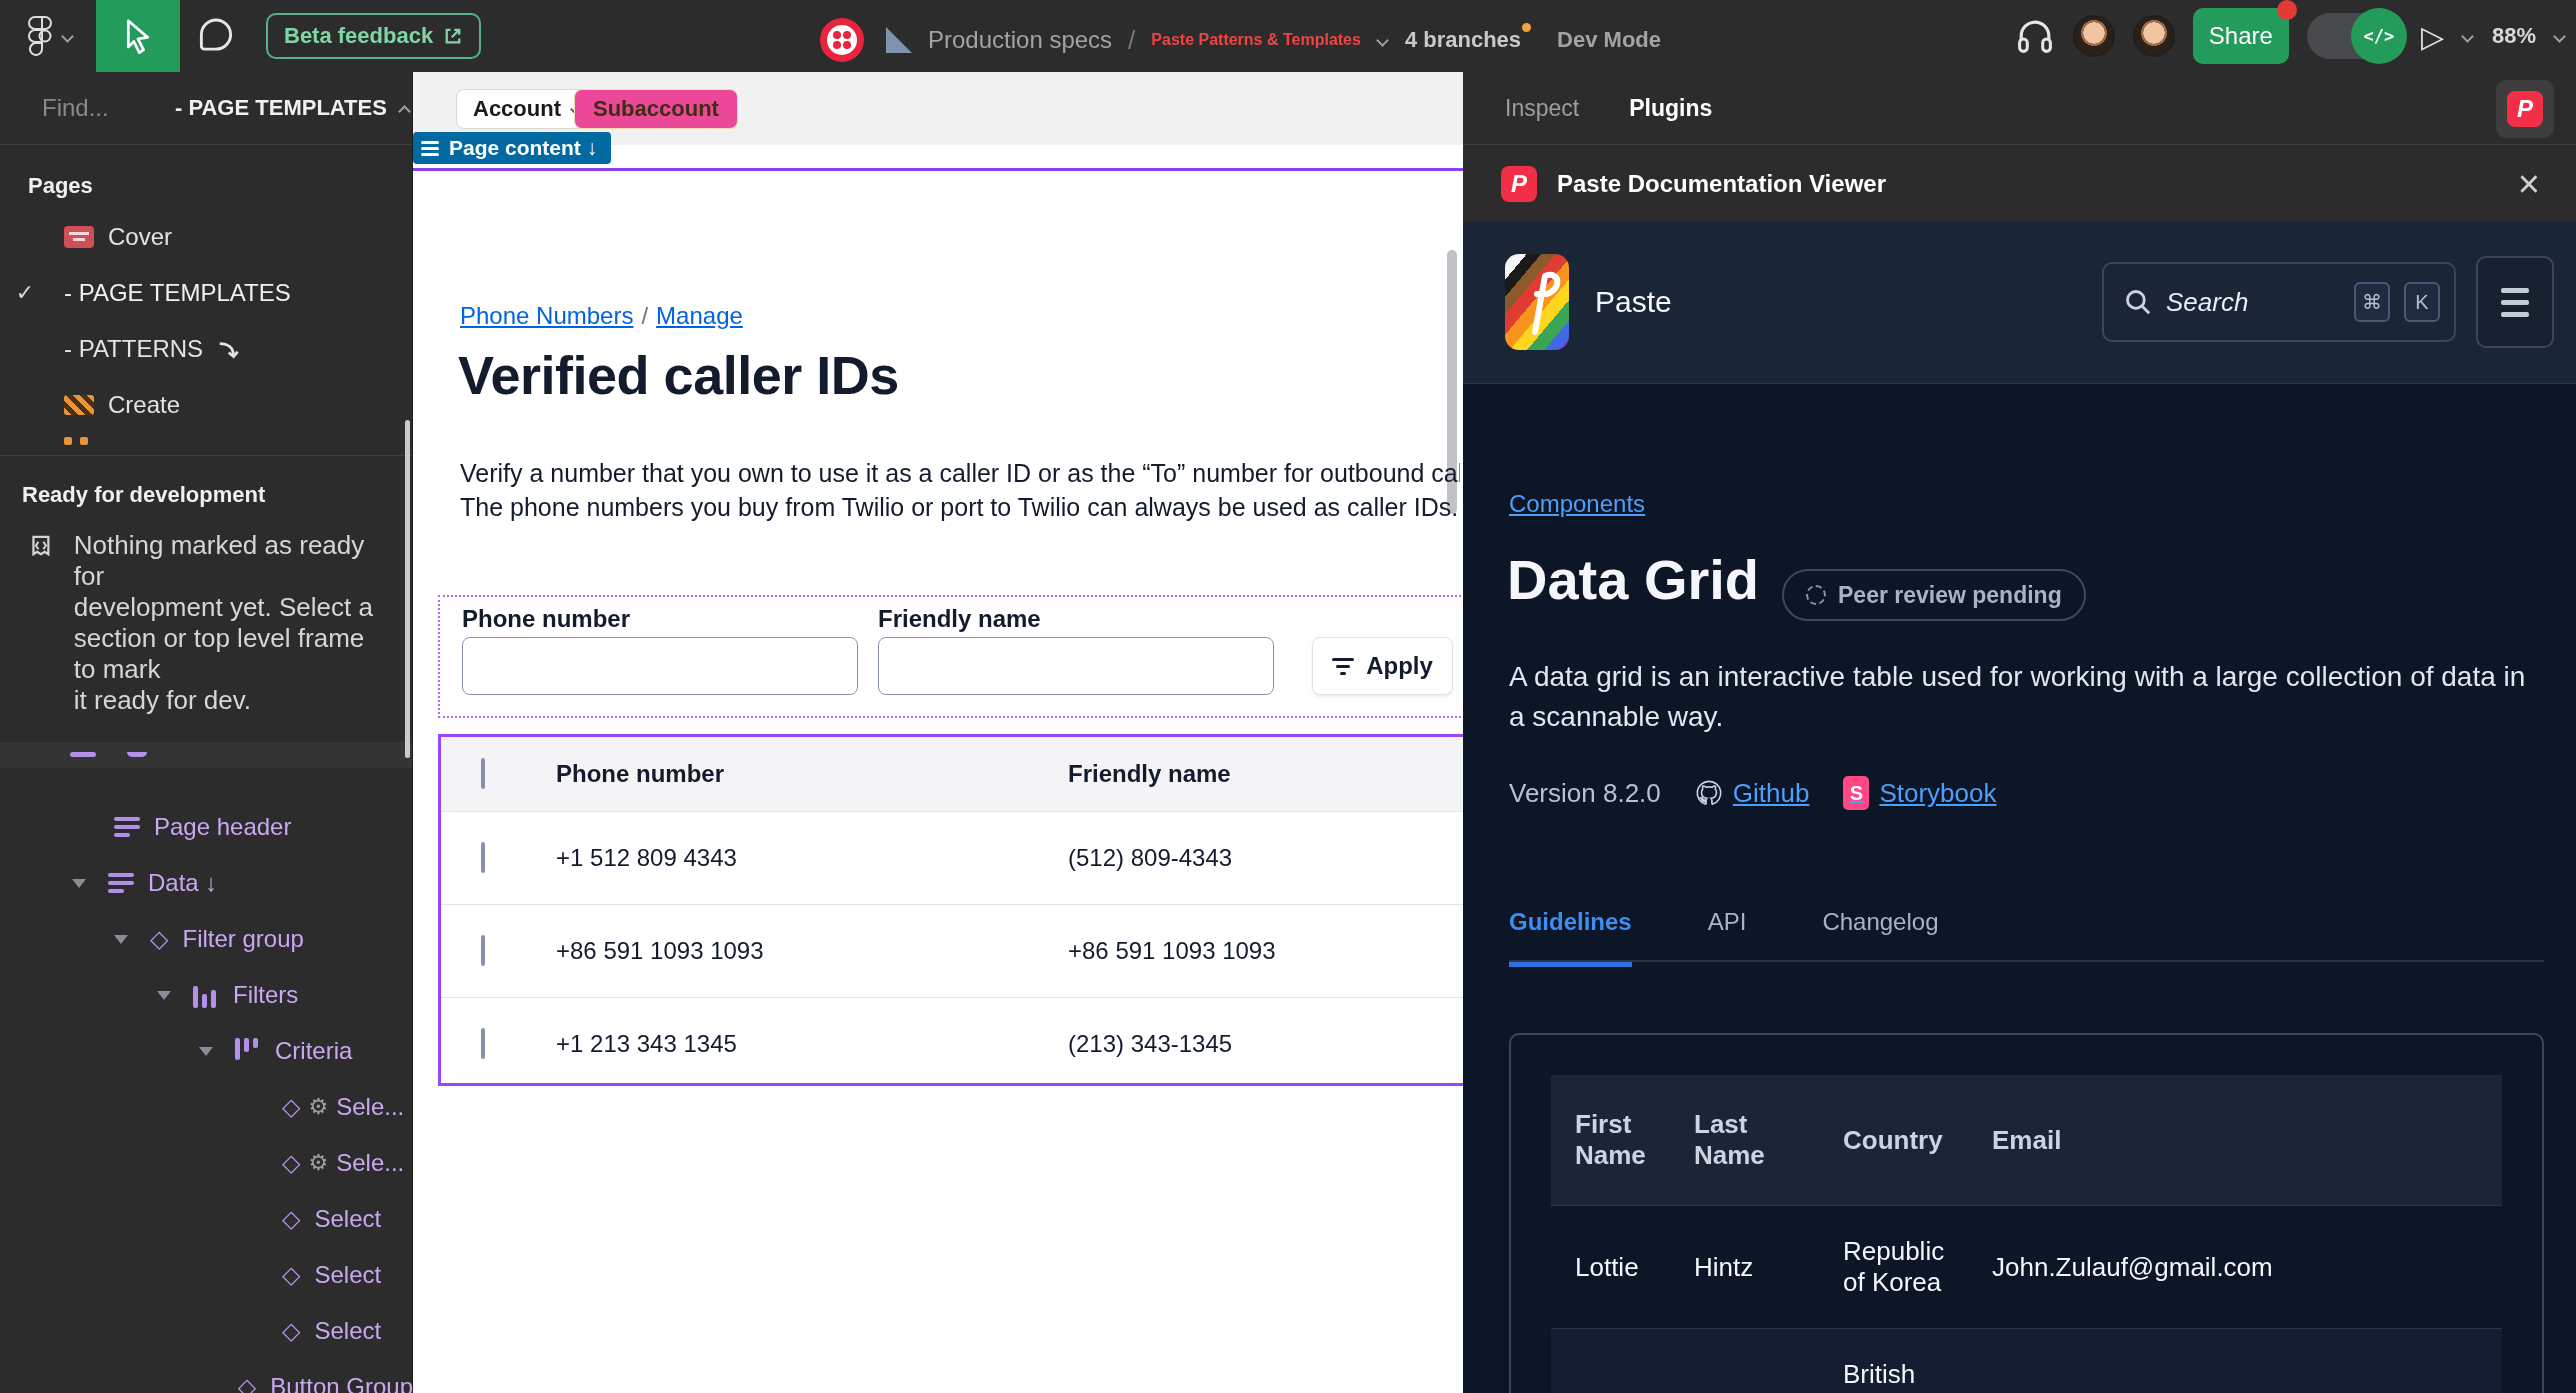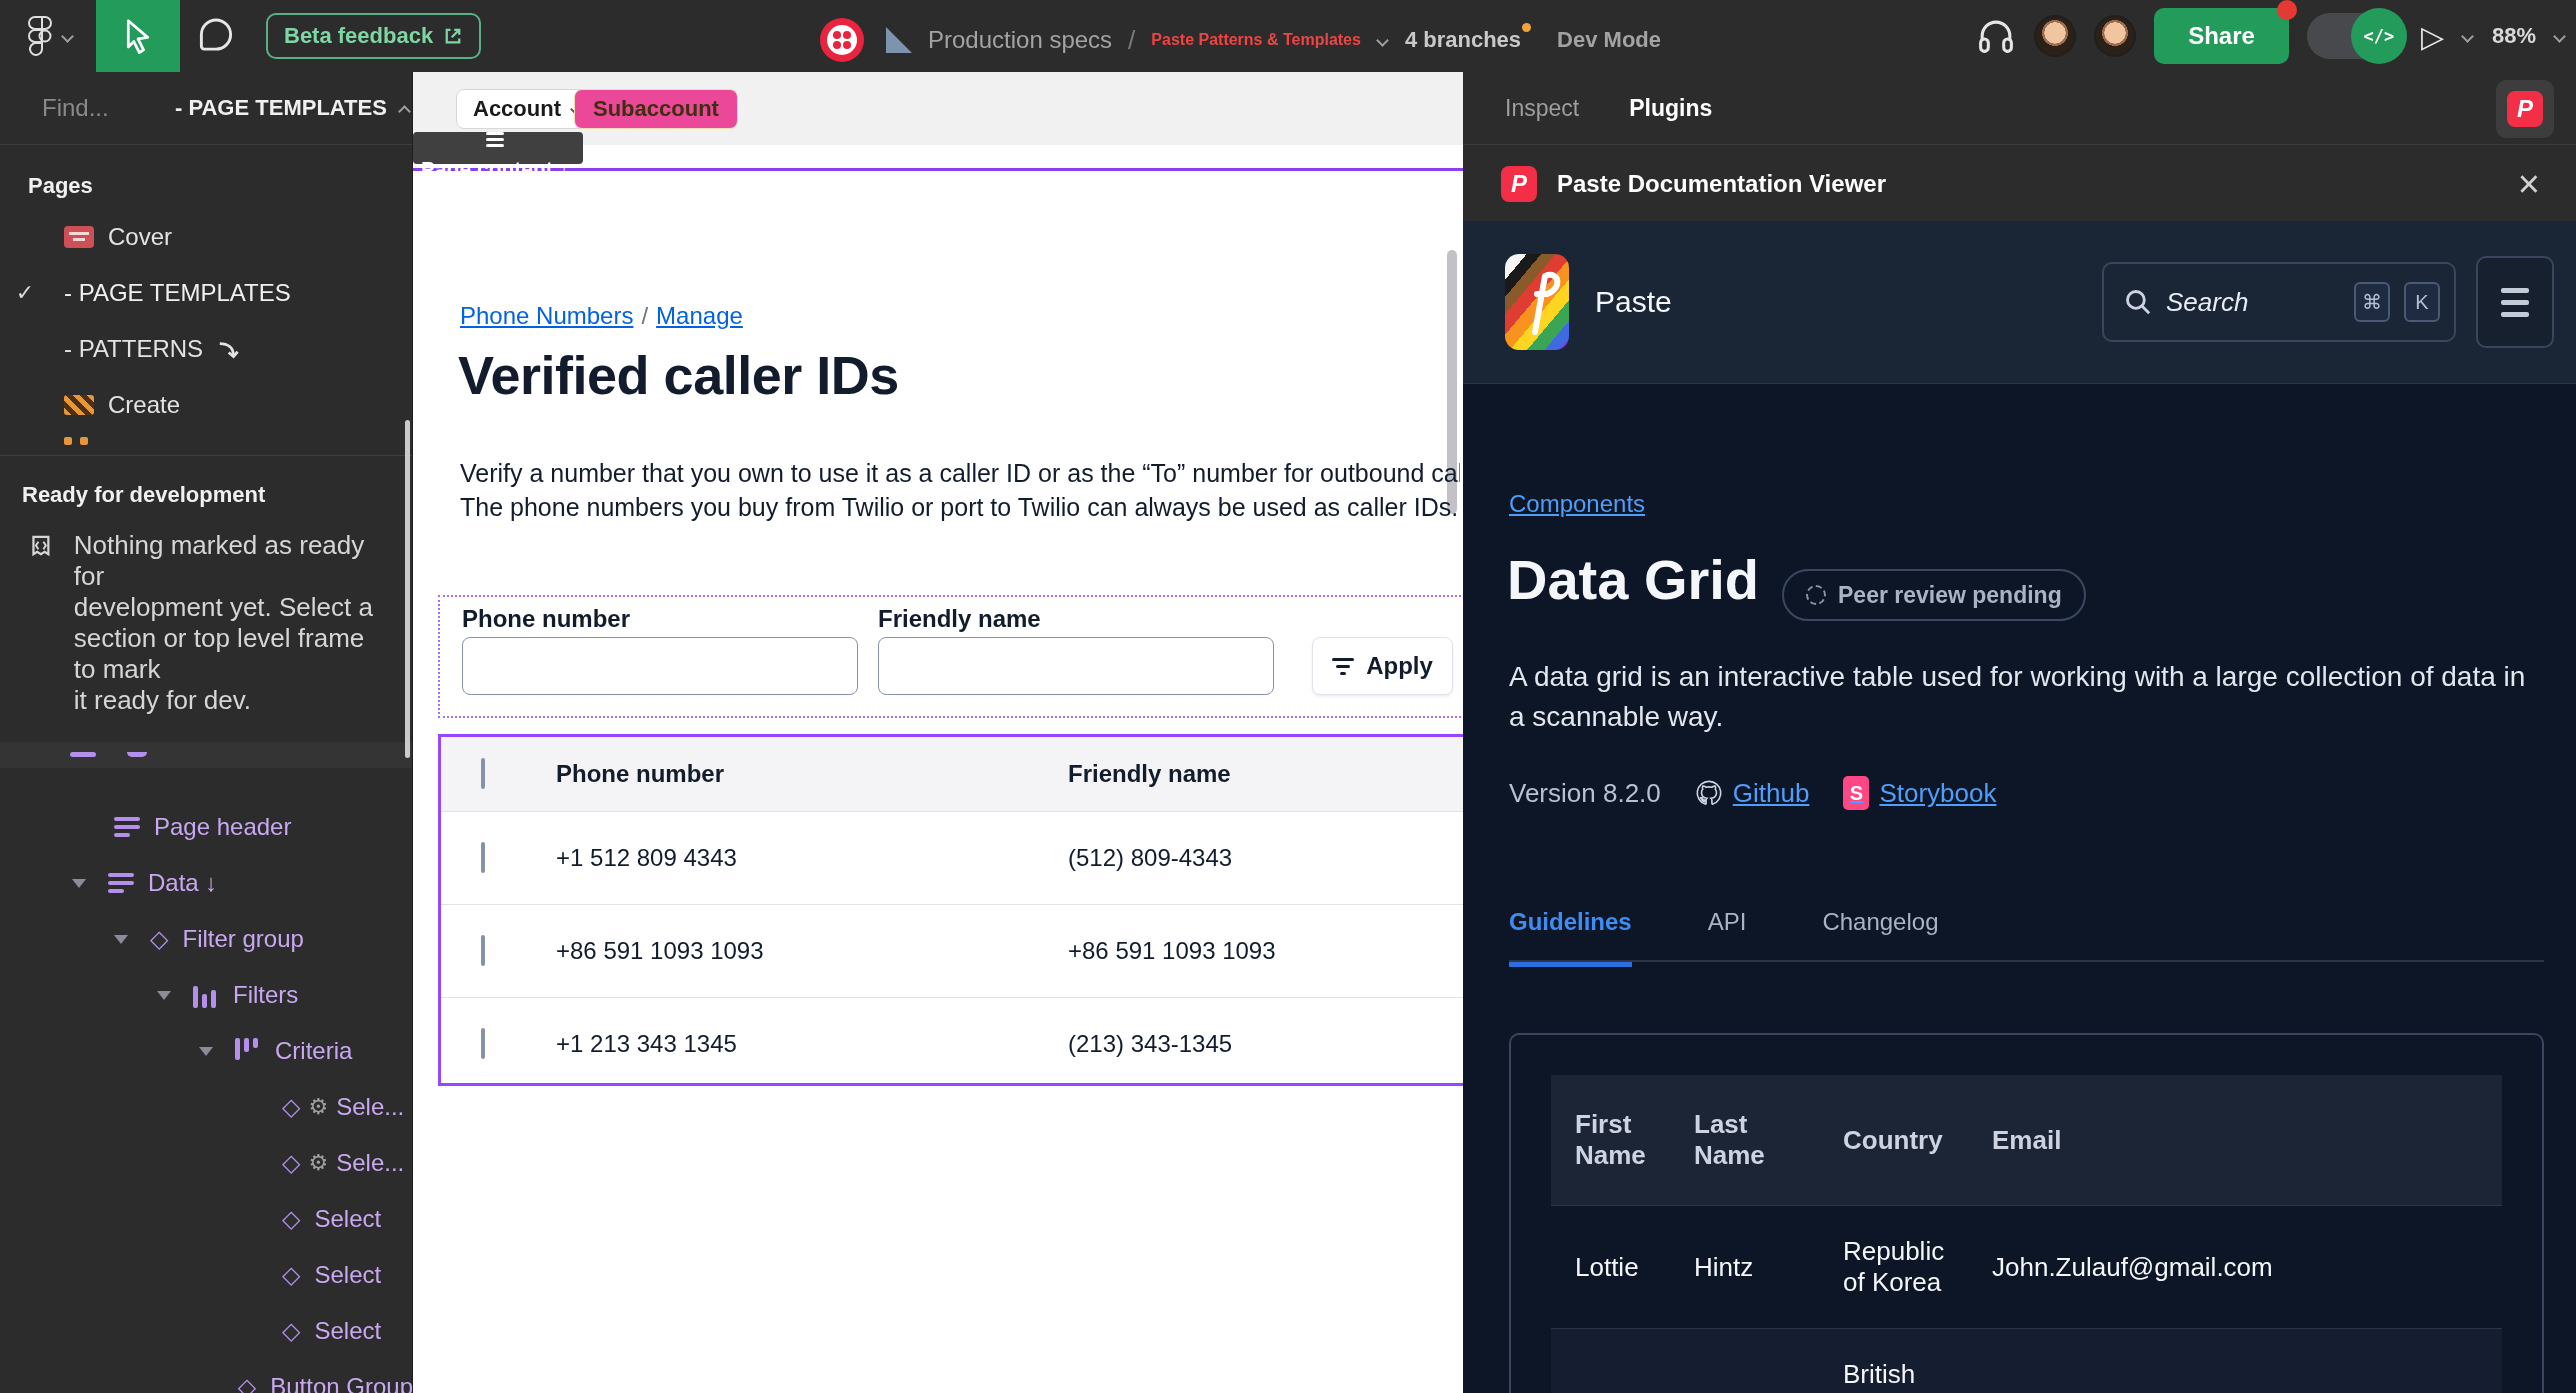--- a/index.html
+++ b/index.html
@@ -24,21 +24,21 @@
   .twilio-logo i:nth-child(3){ left:13px; top:23px; } .twilio-logo i:nth-child(4){ left:23px; top:23px; }
   .draft-icon { width:0; height:0; border-left:26px solid #7e93ad; border-top:26px solid transparent; margin-left:6px; }
   .tb-dim { color:#a3a3a3; font-size:24px; }
   .tb-file { color:#ef4444; font-size:16px; font-weight:600; }
   .tb-slash { color:#7a7a7a; font-size:26px; }
   .branches { color:#c9c9c9; font-size:22px; font-weight:600; position:relative; padding-right:10px; }
   .branches::after { content:""; position:absolute; right:0; top:-4px; width:9px; height:9px; border-radius:50%; background:#f2a33c; }
   .devmode-lbl { color:#a3a3a3; font-size:22px; font-weight:600; margin-left:10px; }
   .tb-right { position:absolute; right:10px; top:0; height:72px; display:flex; align-items:center; gap:18px; }
   .avatar { width:42px; height:42px; border-radius:50%; background:radial-gradient(circle at 50% 42%, #f0c5a0 0 36%, #9c6b4e 37% 44%, #2b2118 45% 100%); border:2px solid #1f1f1f; }
-  .share-btn { position:relative; background:#239b5b; color:#fff; font-size:24px; font-weight:700; border:none; border-radius:10px; padding:14px 34px; cursor:pointer; }
+  .share-btn { position:relative; background:#239b5b; color:#fff; font-size:24px; font-weight:400; border:none; border-radius:10px; padding:14px 16px; cursor:pointer; }
   .share-dot { position:absolute; right:-8px; top:-8px; width:20px; height:20px; border-radius:50%; background:#e53935; }
   .dev-toggle { width:96px; height:46px; border-radius:26px; background:#47494d; position:relative; cursor:pointer; }
   .dev-knob { position:absolute; right:-4px; top:-5px; width:56px; height:56px; border-radius:50%; background:#239b5b; display:flex; align-items:center; justify-content:center; color:#fff; font-size:17px; font-weight:700; font-family:"DejaVu Sans Mono", monospace; }
   .zoom-lbl { color:#d9d9d9; font-size:22px; font-weight:600; }
 
   
   .sidebar { position:absolute; left:0; top:72px; width:413px; height:1322px; background:#2c2c2c; border-right:1px solid #1d1d1d; z-index:20; }
   .sb-top { height:73px; border-bottom:1px solid #3d3d3d; display:flex; align-items:center; padding:0 14px 0 28px; gap:14px; }
   .sb-find { background:transparent; border:none; outline:none; color:#d9d9d9; font-size:24px; width:119px; font-family:"Liberation Sans",sans-serif; }
   .sb-find::placeholder { color:#8a8a8a; }
@@ -72,21 +72,21 @@
   .gear { color:#a0a0a0; font-size:22px; margin-left:8px; }
   .layer-lbl { margin-left:14px; white-space:nowrap; }
   .sb-scroll { position:absolute; right:2px; top:348px; width:5px; height:338px; background:#e6e6e6; border-radius:3px; opacity:.85; }
 
   
   .canvas { position:absolute; left:413px; top:72px; width:1050px; height:1322px; background:#ffffff; overflow:hidden; z-index:10; }
   .canvas-topbar { position:absolute; left:0; top:0; width:1050px; height:73px; background:#f1f1f1; }
   .acct-btn { position:absolute; left:43px; top:17px; height:40px; background:#fff; border:1px solid #d8d8d8; border-radius:8px; display:flex; align-items:center; gap:10px; padding:0 16px; font-size:22px; font-weight:600; color:#1a1a1a; cursor:pointer; }
   .acct-btn .chev::before { border-color:#555; }
   .subacct-btn { position:absolute; left:161px; top:17px; height:40px; background:#ec4899; border:1px solid #f0dcb4; border-radius:8px; display:flex; align-items:center; padding:0 18px; font-size:22px; font-weight:600; color:#3f2e10; cursor:pointer; }
-  .section-pill { position:absolute; left:0; top:60px; height:32px; background:#404040; border-radius:4px; display:flex; align-items:center; gap:10px; padding:0 14px 0 8px; color:#fff; font-size:21px; font-weight:600; z-index:4;flex-direction:column; }
+  .section-pill { position:absolute; left:0; top:60px; height:32px; background:#0369a1; border-radius:4px; display:flex; align-items:center; gap:10px; padding:0 14px 0 8px; color:#fff; font-size:21px; font-weight:600; z-index:4; }
   .pill-lines { width:18px; display:flex; flex-direction:column; gap:3px; }
   .pill-lines i { height:3px; background:#fff; border-radius:2px; }
   .frame-line { position:absolute; left:0; top:96px; width:1050px; height:3px; background:#8a3ff0; z-index:3; }
   .canvas-body { position:absolute; left:0; top:73px; width:1050px; height:1249px; background:#fff; }
   .v-scroll { position:absolute; right:6px; top:105px; width:10px; height:264px; background:#c2c2c6; border-radius:5px; }
   .breadcrumb { position:absolute; left:47px; top:157px; font-size:24px; }
   .breadcrumb a { color:#0263e0; text-decoration:underline; cursor:pointer; }
   .breadcrumb .sep { color:#6b7487; padding:0 8px; text-decoration:none; }
   .page-h1 { position:absolute; left:45px; top:199px; font-size:54px; font-weight:700; color:#121c2d; letter-spacing:-0.5px; }
   .page-desc { position:absolute; left:47px; top:311px; width:1000px; font-size:25px; color:#121c2d; line-height:34px; white-space:nowrap; overflow:hidden; }

